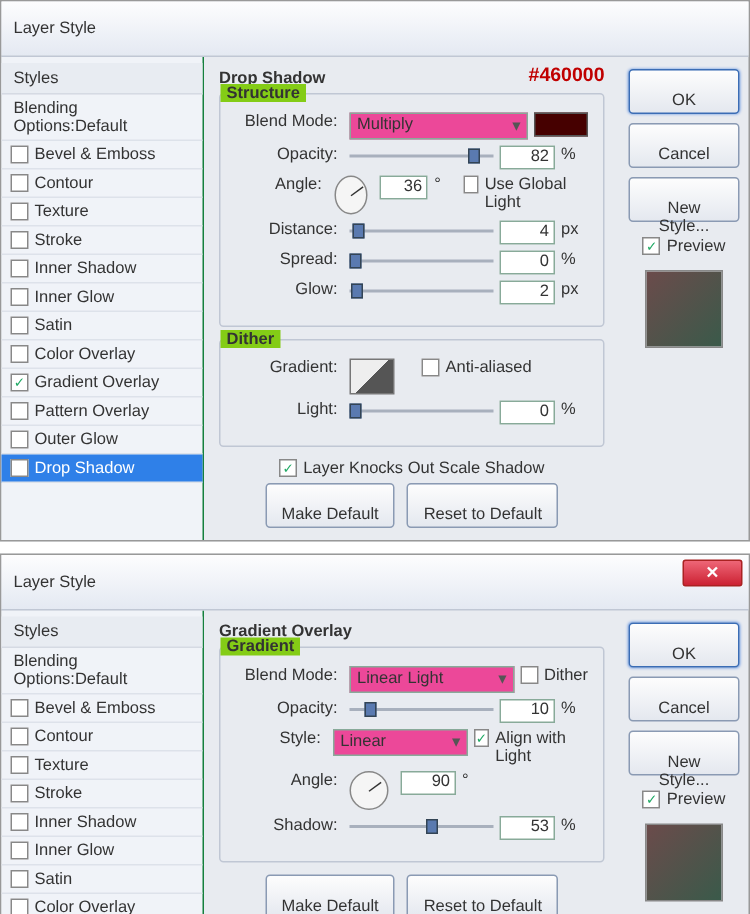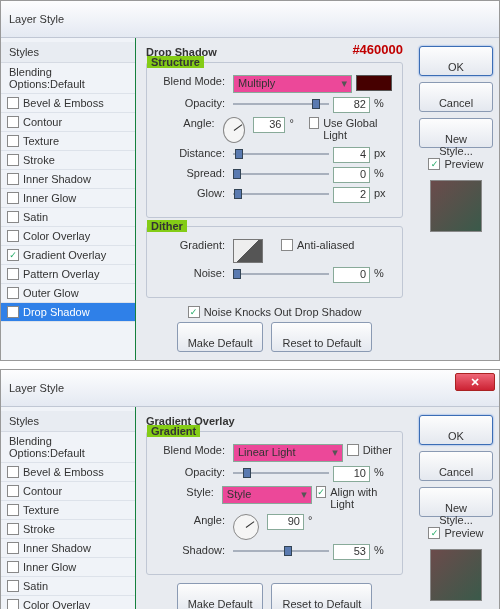--- a/index.html
+++ b/index.html
@@ -157,31 +157,31 @@
    <div class="group">
     <span class="gtitle">Dither</span>
     <div class="row">
      <span class="lbl">Gradient:</span>
      <div class="contour-sw"></div>
      <span style="width:10px"></span>
      <span class="cb"></span>
      <span>Anti-aliased</span>
     </div>
     <div class="row">
-     <span class="lbl">Noise:</span>
+     <span class="lbl">Light:</span>
      <div class="slider">
               <div class="knob" style="left:0%"></div>
             </div>
      <div class="num">0</div>
      <span class="unit">%</span>
     </div>
    </div>
    <div class="row" style="justify-content:center">
     <span class="cb">✓</span>
-    <span>Noise Knocks Out Drop Shadow</span>
+    <span>Layer Knocks Out Scale Shadow</span>
    </div>
    <div class="btnrow">
     <button class="btn">Make Default</button>
     <button class="btn">Reset to Default</button>
    </div>
   </div>
   <div class="rpanel">
    <button class="btn primary" style="width:74px">OK</button>
    <button class="btn" style="width:74px">Cancel</button>
    <button class="btn" style="width:74px">New Style...</button>
@@ -259,21 +259,21 @@
     <div class="row">
      <span class="lbl">Opacity:</span>
      <div class="slider">
               <div class="knob" style="left:10%"></div>
             </div>
      <div class="num">10</div>
      <span class="unit">%</span>
     </div>
     <div class="row">
      <span class="lbl">Style:</span>
-     <div class="combo" style="flex:0 0 90px">Style</div>
+     <div class="combo" style="flex:0 0 90px">Linear</div>
      <span class="cb">✓</span>
      <span>Align with Light</span>
     </div>
     <div class="row">
      <span class="lbl">Angle:</span>
      <div class="anglew" style="--r:-90deg"></div>
      <div class="num">90</div>
      <span class="unit">°</span>
     </div>
     <div class="row">

